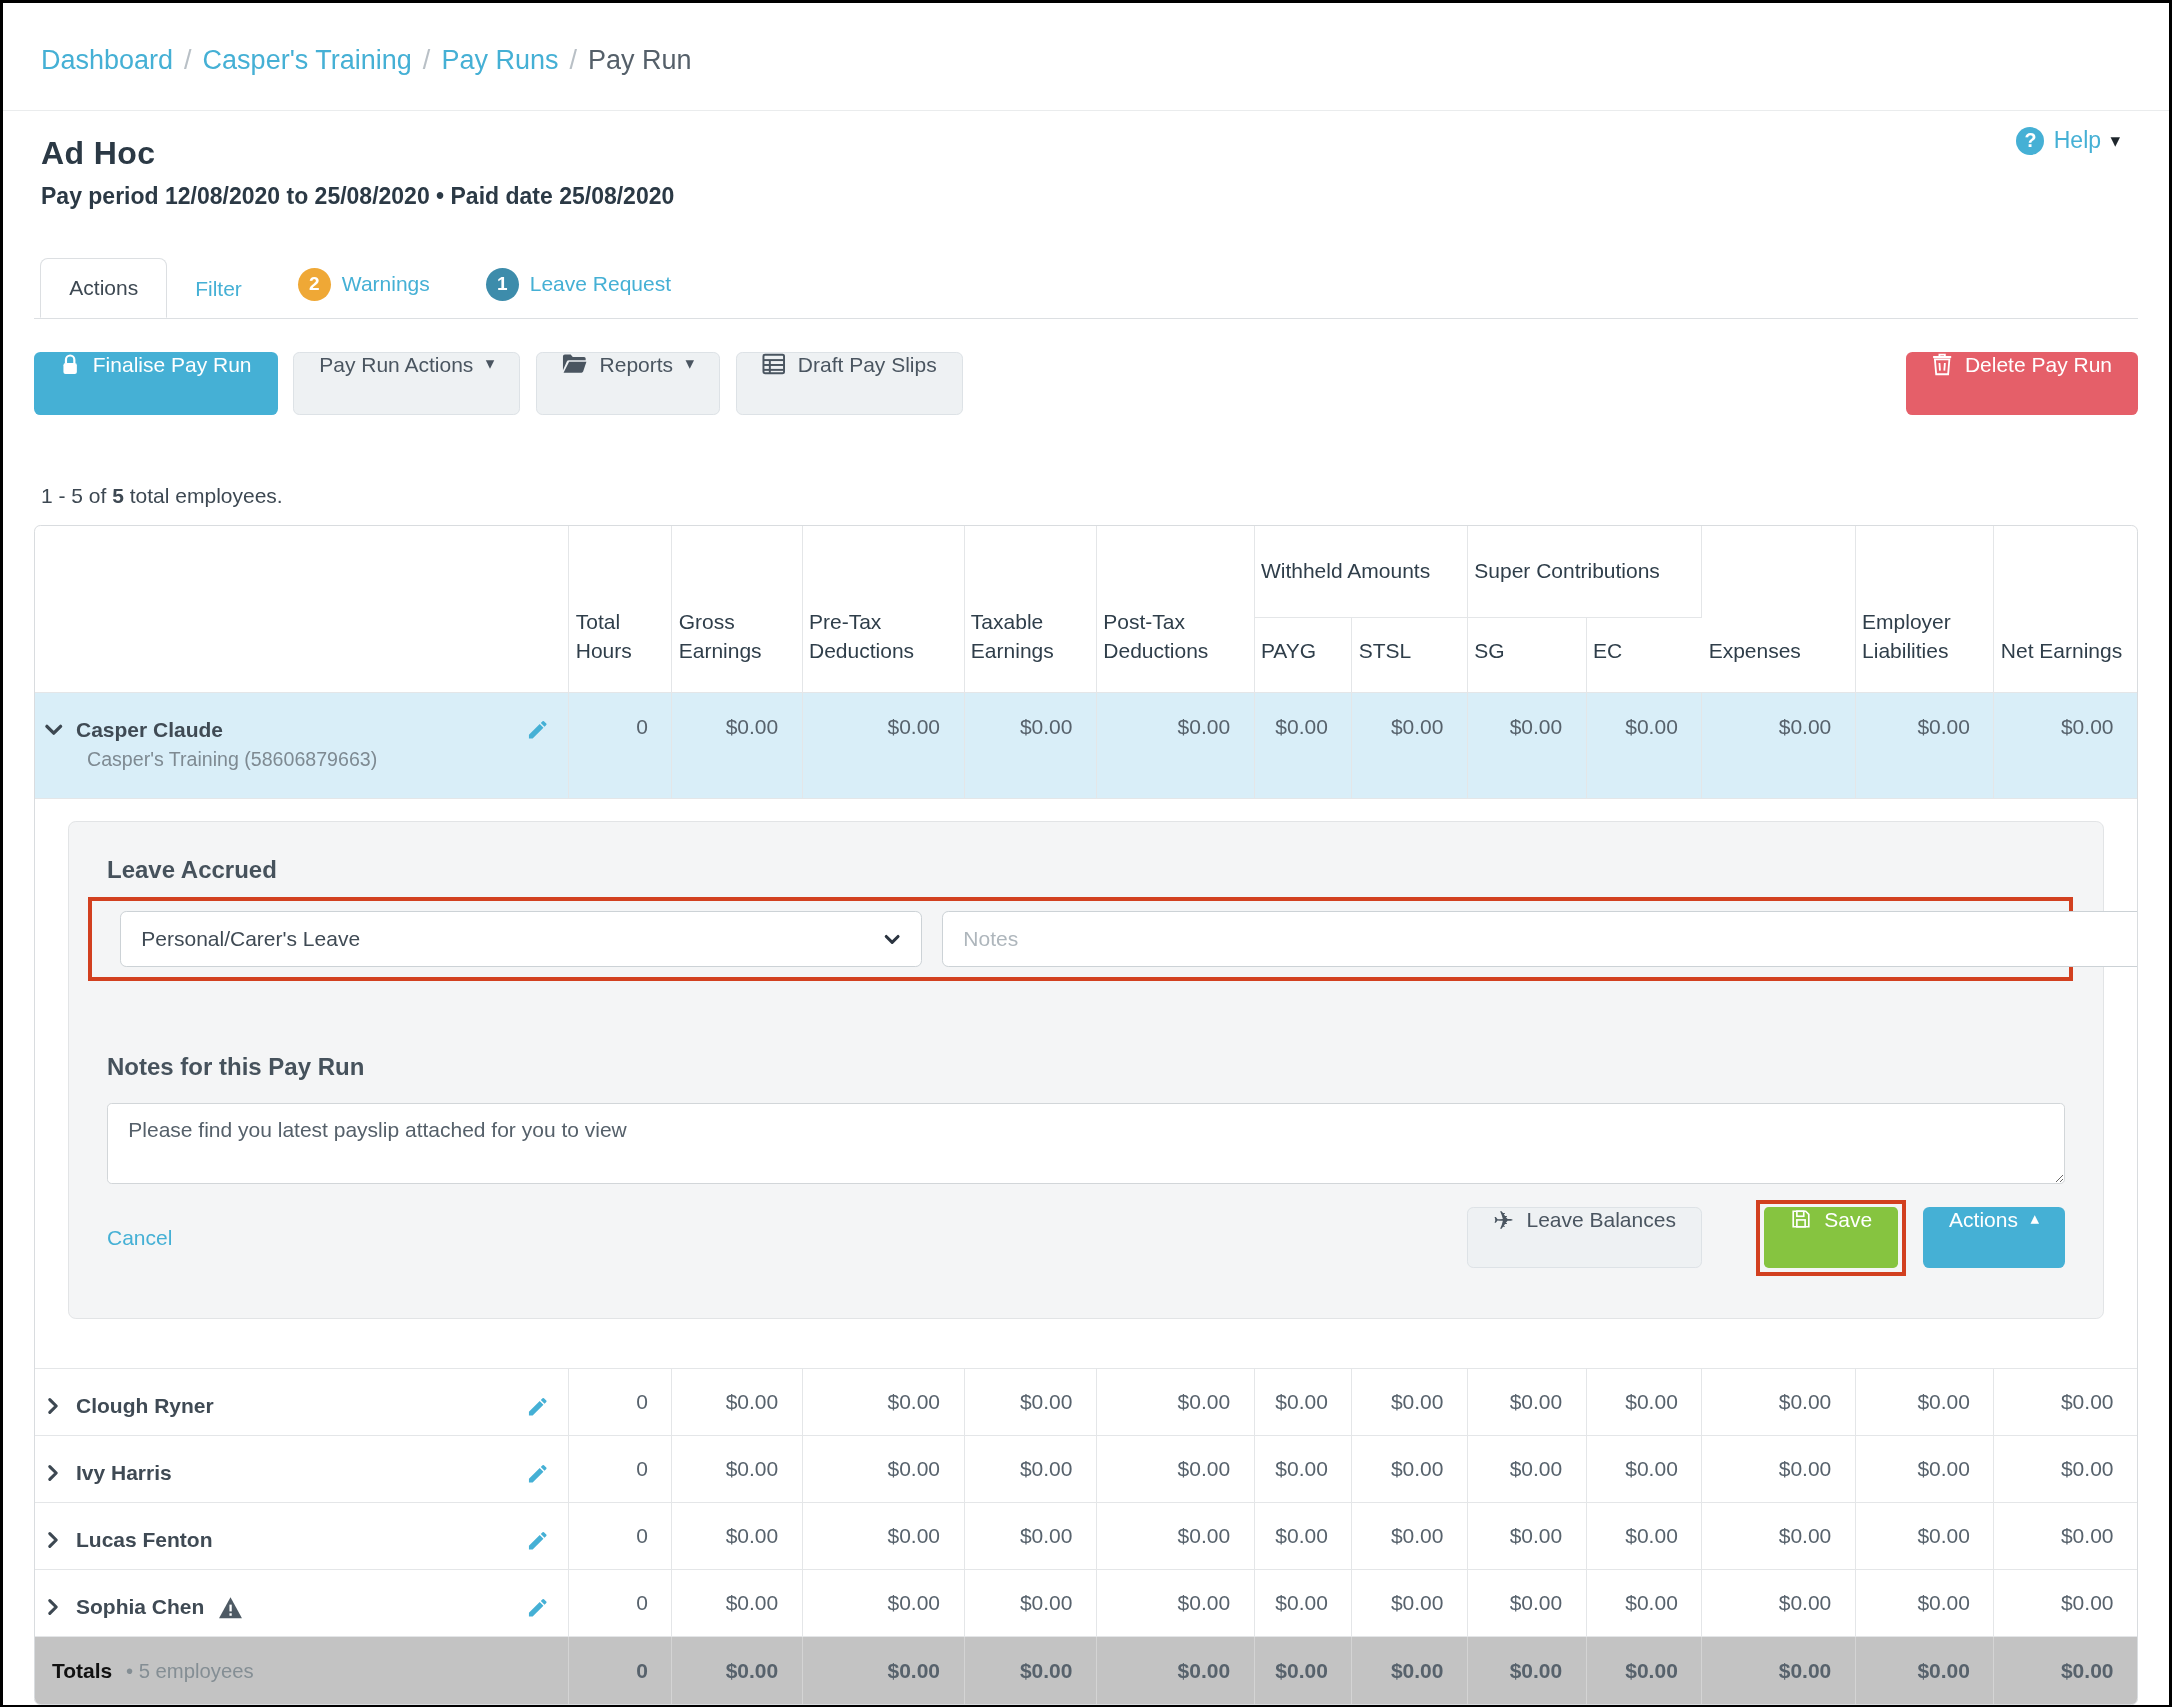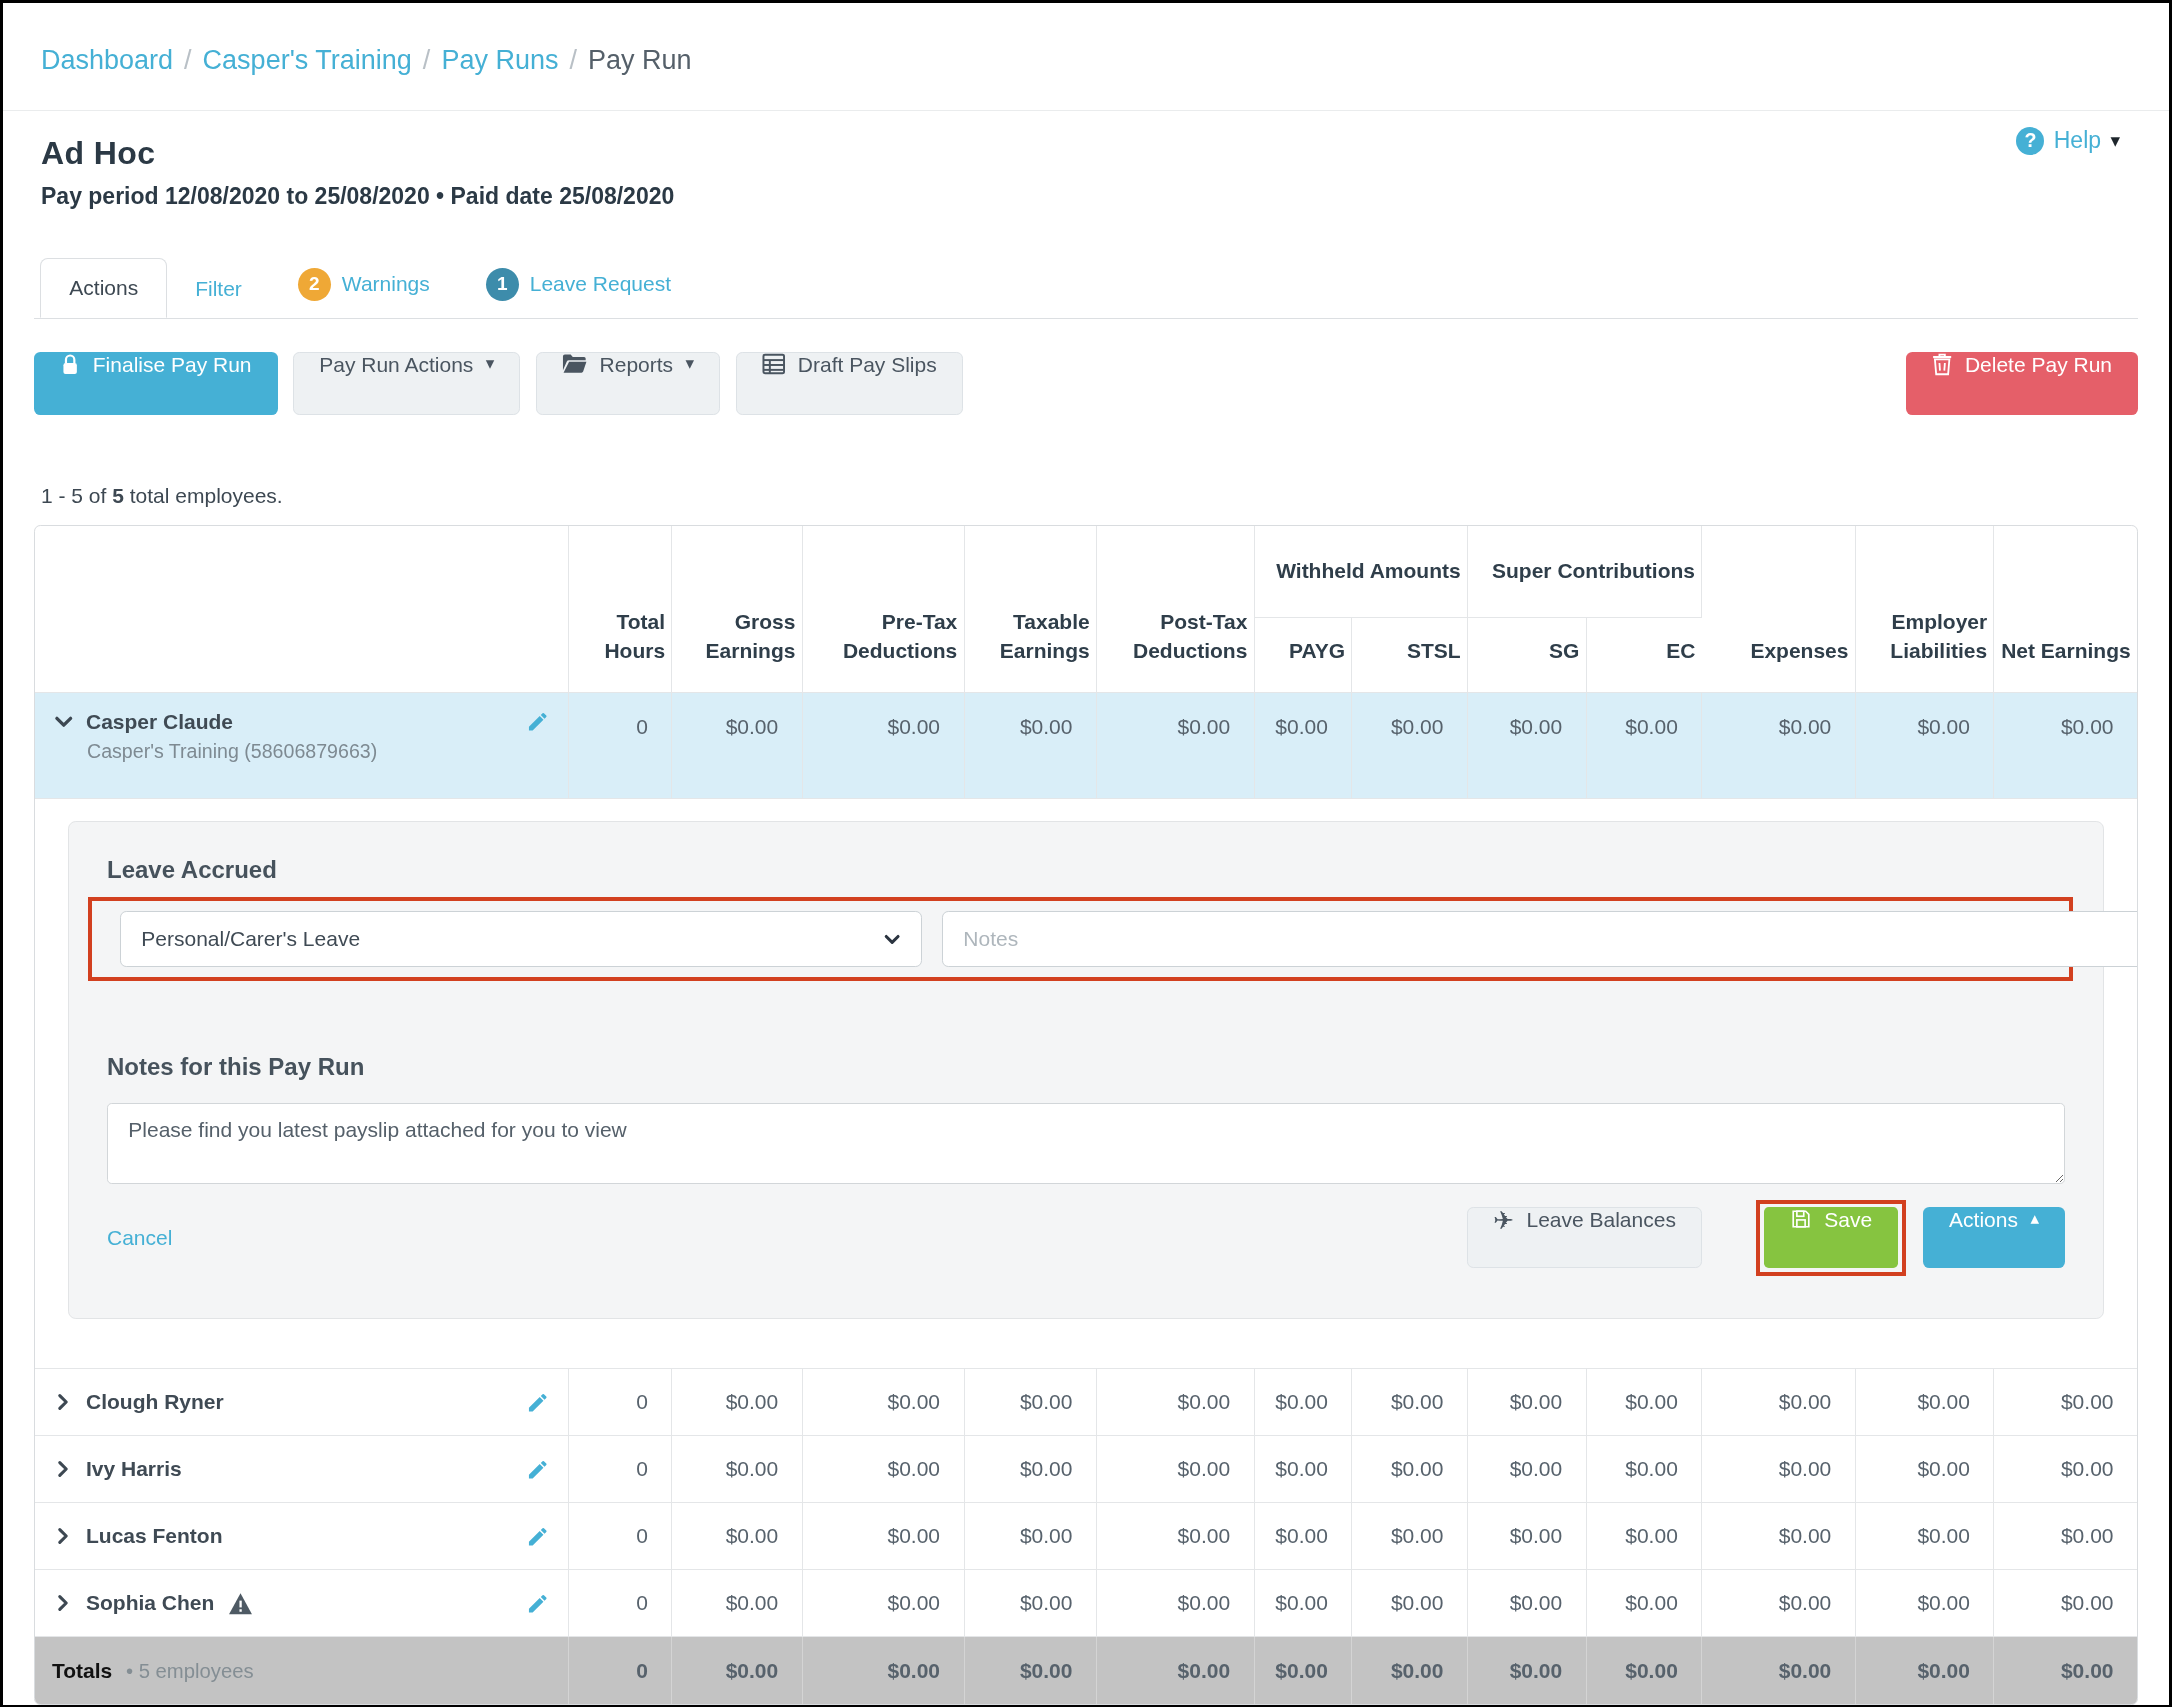--- a/index.html
+++ b/index.html
@@ -41,33 +41,33 @@
 
   
   .summary { margin:69px 31px 17px 38px; font-size:21px; color:#3d4852; }
   .summary b { font-weight:700; }
 
   
   .table-wrap { margin:0 31px 20.3px 31px; border:0.8px solid #d9dcdf; border-radius:6.3px; overflow:hidden; }
   table.grid { width:100%; border-collapse:collapse; table-layout:fixed; font-size:21px; }
   .grid th, .grid td { border-right:0.8px solid #e4e6e8; }
   .grid th:last-child, .grid td:last-child { border-right:none; }
-  .grid thead th { font-weight:700; color:#2f3e4a; text-align:right; vertical-align:bottom; padding:0 6.3px 27px; line-height:1.35; }
+  .grid thead th { font-weight:400; color:#2f3e4a; text-align:left; vertical-align:bottom; padding:0 6.3px 27px; line-height:1.35; }
   .grid thead tr.group-row { height:92px; }
   .grid thead tr.sub-row { height:75px; }
   .grid thead th.group { vertical-align:middle; padding:19px 6.3px; border-bottom:0.8px solid #e4e6e8; }
   .grid thead th.subhead { vertical-align:middle; padding:15.7px 6.3px 23.5px; }
   .grid tbody tr { border-top:0.8px solid #e4e6e8; }
   tr.emp { height:67px; background:#fff; }
   tr.emp.expanded { height:106px; background:#d9eef8; }
   td.val { text-align:right; padding:0 23.5px 0 4.7px; color:#57626c; vertical-align:middle; }
   tr.emp.expanded td.val { vertical-align:top; padding-top:22px; }
   td.name-cell { vertical-align:middle; }
   tr.emp.expanded td.name-cell { vertical-align:top; padding-top:17px; }
-  .row-head { display:flex; align-items:center; padding-left:17px; }
+  .row-head { display:flex; align-items:center; padding-left:7px;margin-top:8px; }
   .chev { width:34px; display:inline-flex; align-items:center; cursor:pointer; flex:none; }
   .emp-name { font-weight:700; color:#3f4a54; }
   .warn-ic { margin-left:14px; display:inline-flex; }
   .pencil { margin-left:auto; margin-right:19px; display:inline-flex; cursor:pointer; }
   .emp-sub { margin:6.3px 0 0 52px; color:#7e8a92; font-size:19.6px; }
 
   
   td.expand-cell { padding:22px 33px 49px 33px; background:#fff; border-right:none; }
   .panel { background:#f4f5f6; border:0.8px solid #e2e4e6; border-radius:7.8px; padding:34px 38px 42px; }
   .panel h3 { font-size:24px; font-weight:600; color:#46525c; }

